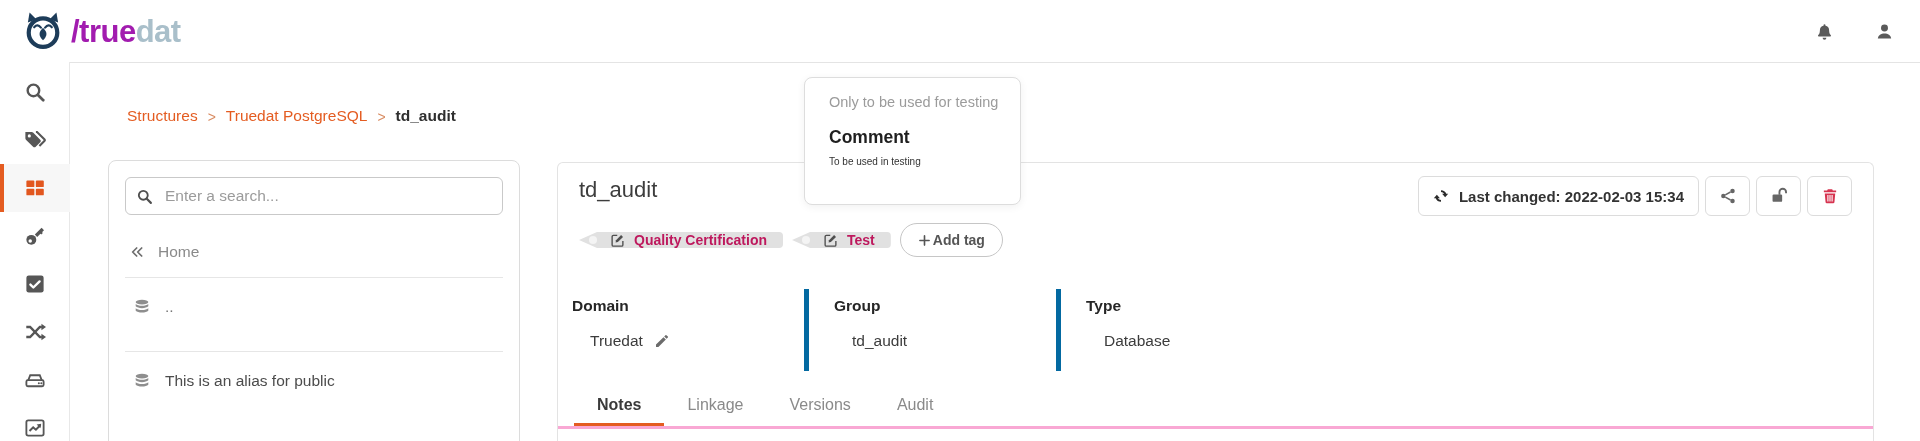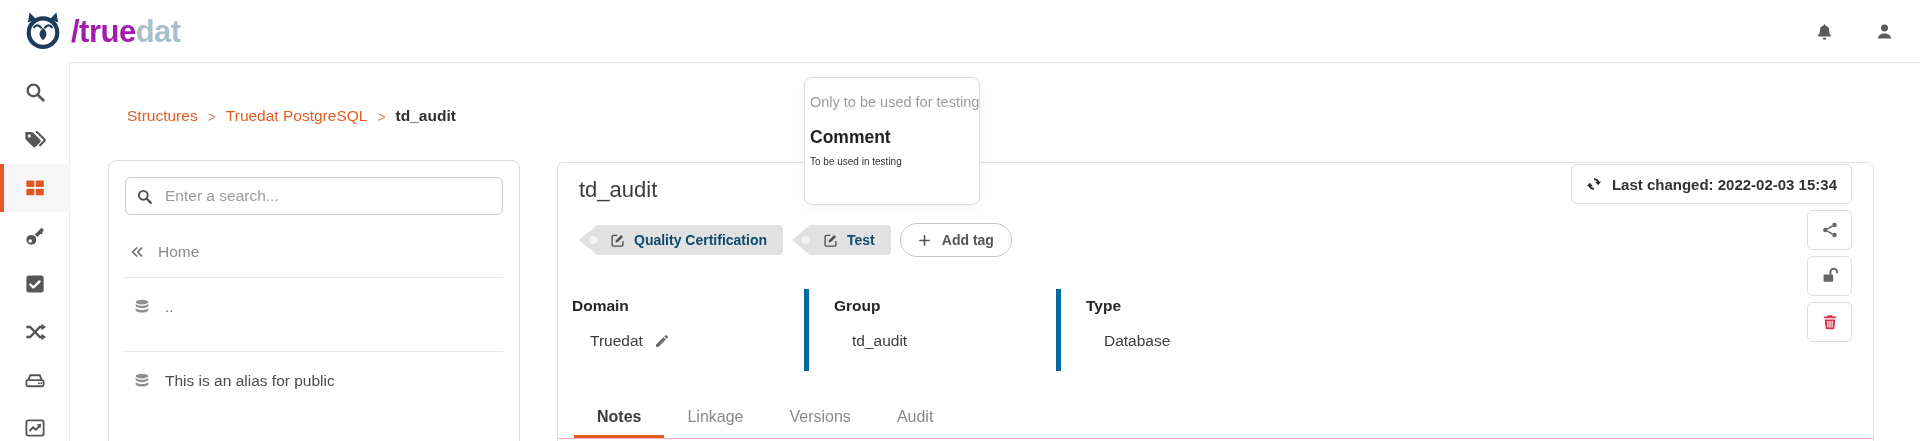--- a/index.html
+++ b/index.html
@@ -47,58 +47,58 @@
   .lp-item{height:57px;display:flex;align-items:center;gap:14px;padding-left:24px;cursor:pointer;}
   .lp-item svg{width:18px;height:18px;color:#8e8e8e;flex:none;}
   .lp-item .lbl{font-size:15.5px;color:#4c4c4c;}
   .lp-item.dim .lbl{color:#777;}
 
   
   .main-card{position:absolute;left:557px;top:162px;width:1317px;height:300px;box-sizing:border-box;
              background:#fff;border:1px solid #e3e3e3;border-bottom:none;border-radius:6px 6px 0 0;}
   .m-title{position:absolute;left:21px;top:14px;font-size:22px;color:#3d3d3d;}
 
-  .m-actions{position:absolute;right:21px;top:1px;display:flex;gap:6px;align-items:flex-end;flex-direction:column;}
+  .m-actions{position:absolute;right:21px;top:13px;display:flex;gap:6px;align-items:center;}
   .btn{background:#fff;border:1px solid #dcdcdc;border-radius:6px;height:40px;box-sizing:border-box;
        display:flex;align-items:center;justify-content:center;cursor:pointer;}
   .btn-last{padding:0 14px;gap:10px;font-size:15px;font-weight:600;color:#333;}
   .btn-last svg{width:16px;height:16px;color:#2b2b2b;}
   .btn-ic{width:45px;color:#666;}
   .btn-ic svg{width:18px;height:18px;}
   .btn-ic.danger{color:#d63450;}
 
   .m-tags{position:absolute;left:21px;top:60px;display:flex;align-items:center;gap:9px;}
-  .tag-badge{position:relative;height:30px;display:flex;align-items:center;gap:9px;background:#e1e1e1;
-             color:#0c4a6e;font-size:14px;font-weight:600;padding:0 16px 0 31px;border-radius:4px;
+  .tag-badge{position:relative;height:16px;display:flex;align-items:center;gap:9px;background:#e1e1e1;
+             color:#be185d;font-size:14px;font-weight:600;padding:0 16px 0 31px;border-radius:4px;
              clip-path:polygon(0 50%,18px 0,100% 0,100% 100%,18px 100%);cursor:pointer;}
   .tag-badge::before{content:"";position:absolute;left:10px;top:50%;transform:translateY(-50%);
              width:8px;height:8px;border-radius:50%;background:#f4f4f4;}
   .tag-badge svg{width:15px;height:15px;color:#4f4f4f;}
   .add-tag{height:34px;box-sizing:border-box;border:1px solid #c6c6c6;border-radius:17px;background:#fff;
-           display:flex;align-items:center;gap:11px;padding:0 17px;font-size:14px;font-weight:600;
+           display:flex;align-items:center;gap:2px;padding:0 17px;font-size:14px;font-weight:600;
            color:#555;cursor:pointer;}
   .add-tag svg{width:13px;height:13px;color:#555;}
 
   .m-fields{position:absolute;left:0;right:0;top:126px;height:82px;display:flex;}
   .field{box-sizing:border-box;padding:8px 0 0 25px;}
   .field:first-child{width:246px;padding-left:14px;}
   .field:nth-child(2){width:252px;}
   .field + .field{border-left:5px solid #0369a1;}
   .f-label{font-size:15.5px;font-weight:700;color:#262626;}
   .f-value{margin:17px 0 0 18px;font-size:15.5px;color:#3c3c3c;display:flex;align-items:center;gap:11px;text-align:center;}
   .f-value svg{width:16px;height:16px;color:#6b6b6b;cursor:pointer;}
 
-  .m-tabs{position:absolute;left:0;right:0;top:236px;display:flex;padding-left:16px;
-          border-bottom:1px solid #f9a8d4;}
+  .m-tabs{position:absolute;left:0;right:0;top:224px;display:flex;padding-left:16px;
+          border-bottom:3px solid #f9a8d4;}
   .tab{padding:9px 23px 12px;font-size:16px;color:#8a8a8a;cursor:pointer;}
   .tab.active{color:#3a3a3a;font-weight:700;box-shadow:inset 0 -3px 0 #e45c21;}
 
   
-  .tooltip{position:absolute;left:804px;top:77px;width:176px;min-height:128px;box-sizing:border-box;
-           background:#fff;border:1px solid #ddd;border-radius:8px;padding:16px 12px 16px 5px;
+  .tooltip{position:absolute;left:804px;top:77px;width:217px;min-height:128px;box-sizing:border-box;
+           background:#fff;border:1px solid #ddd;border-radius:8px;padding:16px 12px 16px 24px;
            box-shadow:0 2px 8px rgba(0,0,0,.06);z-index:10;}
   .tip-note{color:#9b9b9b;font-size:14.5px;white-space:nowrap;}
   .tip-title{margin-top:17px;font-size:17.5px;font-weight:700;color:#1f1f1f;}
   .tip-body{margin-top:8px;font-size:10px;color:#333;}
 </style>
 </head>
 <body>
 
 <div id="app">
 

